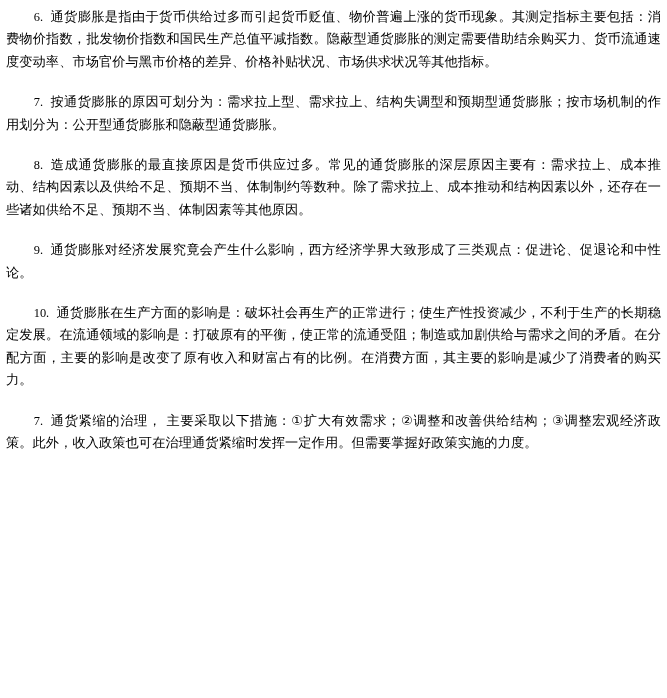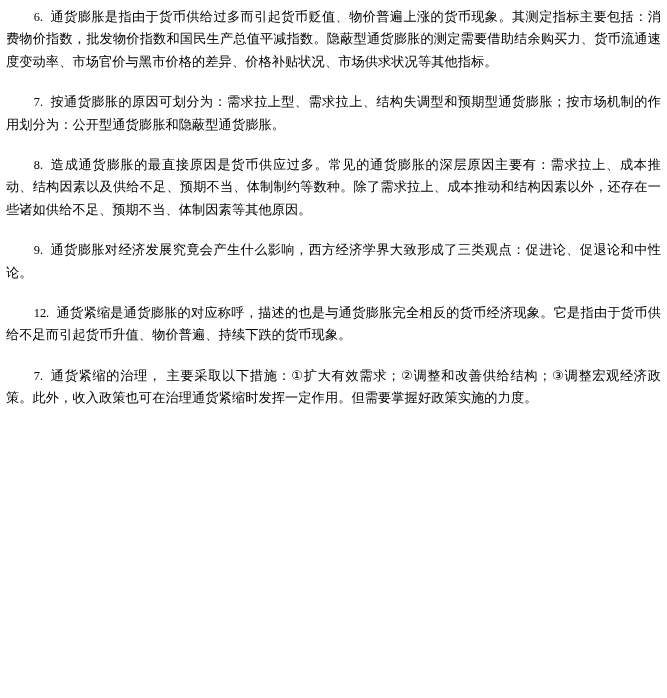--- a/index.html
+++ b/index.html
@@ -49,16 +49,16 @@
 </style>
 </head>
 <body style="background-color: rgb(255, 255, 255);">
 
 <div id="page" style="background-color: rgb(255, 255, 255); color: rgb(0, 0, 0);">
   <div id="paragraph-container">
       <p class="para"><span class="num">6.</span><span class="num-gap"></span><span class="body">通货膨胀是指由于货币供给过多而引起货币贬值、物价普遍上涨的货币现象。其测定指标主要包括：消费物价指数，批发物价指数和国民生产总值平减指数。隐蔽型通货膨胀的测定需要借助结余购买力、货币流通速度变动率、市场官价与黑市价格的差异、价格补贴状况、市场供求状况等其他指标。</span></p>
       <p class="para"><span class="num">7.</span><span class="num-gap"></span><span class="body">按通货膨胀的原因可划分为：需求拉上型、需求拉上、结构失调型和预期型通货膨胀；按市场机制的作用划分为：公开型通货膨胀和隐蔽型通货膨胀。</span></p>
       <p class="para"><span class="num">8.</span><span class="num-gap"></span><span class="body">造成通货膨胀的最直接原因是货币供应过多。常见的通货膨胀的深层原因主要有：需求拉上、成本推动、结构因素以及供给不足、预期不当、体制制约等数种。除了需求拉上、成本推动和结构因素以外，还存在一些诸如供给不足、预期不当、体制因素等其他原因。</span></p>
       <p class="para"><span class="num">9.</span><span class="num-gap"></span><span class="body">通货膨胀对经济发展究竟会产生什么影响，西方经济学界大致形成了三类观点：促进论、促退论和中性论。</span></p>
-      <p class="para"><span class="num">12.</span><span class="num-gap"></span><span class="body">通货紧缩是通货膨胀的对应称呼，描述的也是与通货膨胀完全相反的货币经济现象。它是指由于货币供给不足而引起货币升值、物价普遍、持续下跌的货币现象。</span></p>
+      <p class="para"><span class="num">10.</span><span class="num-gap"></span><span class="body">通货膨胀在生产方面的影响是：破坏社会再生产的正常进行；使生产性投资减少，不利于生产的长期稳定发展。在流通领域的影响是：打破原有的平衡，使正常的流通受阻；制造或加剧供给与需求之间的矛盾。在分配方面，主要的影响是改变了原有收入和财富占有的比例。在消费方面，其主要的影响是减少了消费者的购买力。</span></p>
       <p class="para"><span class="num">7.</span><span class="num-gap"></span><span class="body">通货紧缩的治理， 主要采取以下措施：①扩大有效需求；②调整和改善供给结构；③调整宏观经济政策。此外，收入政策也可在治理通货紧缩时发挥一定作用。但需要掌握好政策实施的力度。</span></p>
     </div>
 </div>
 
 </body></html>

